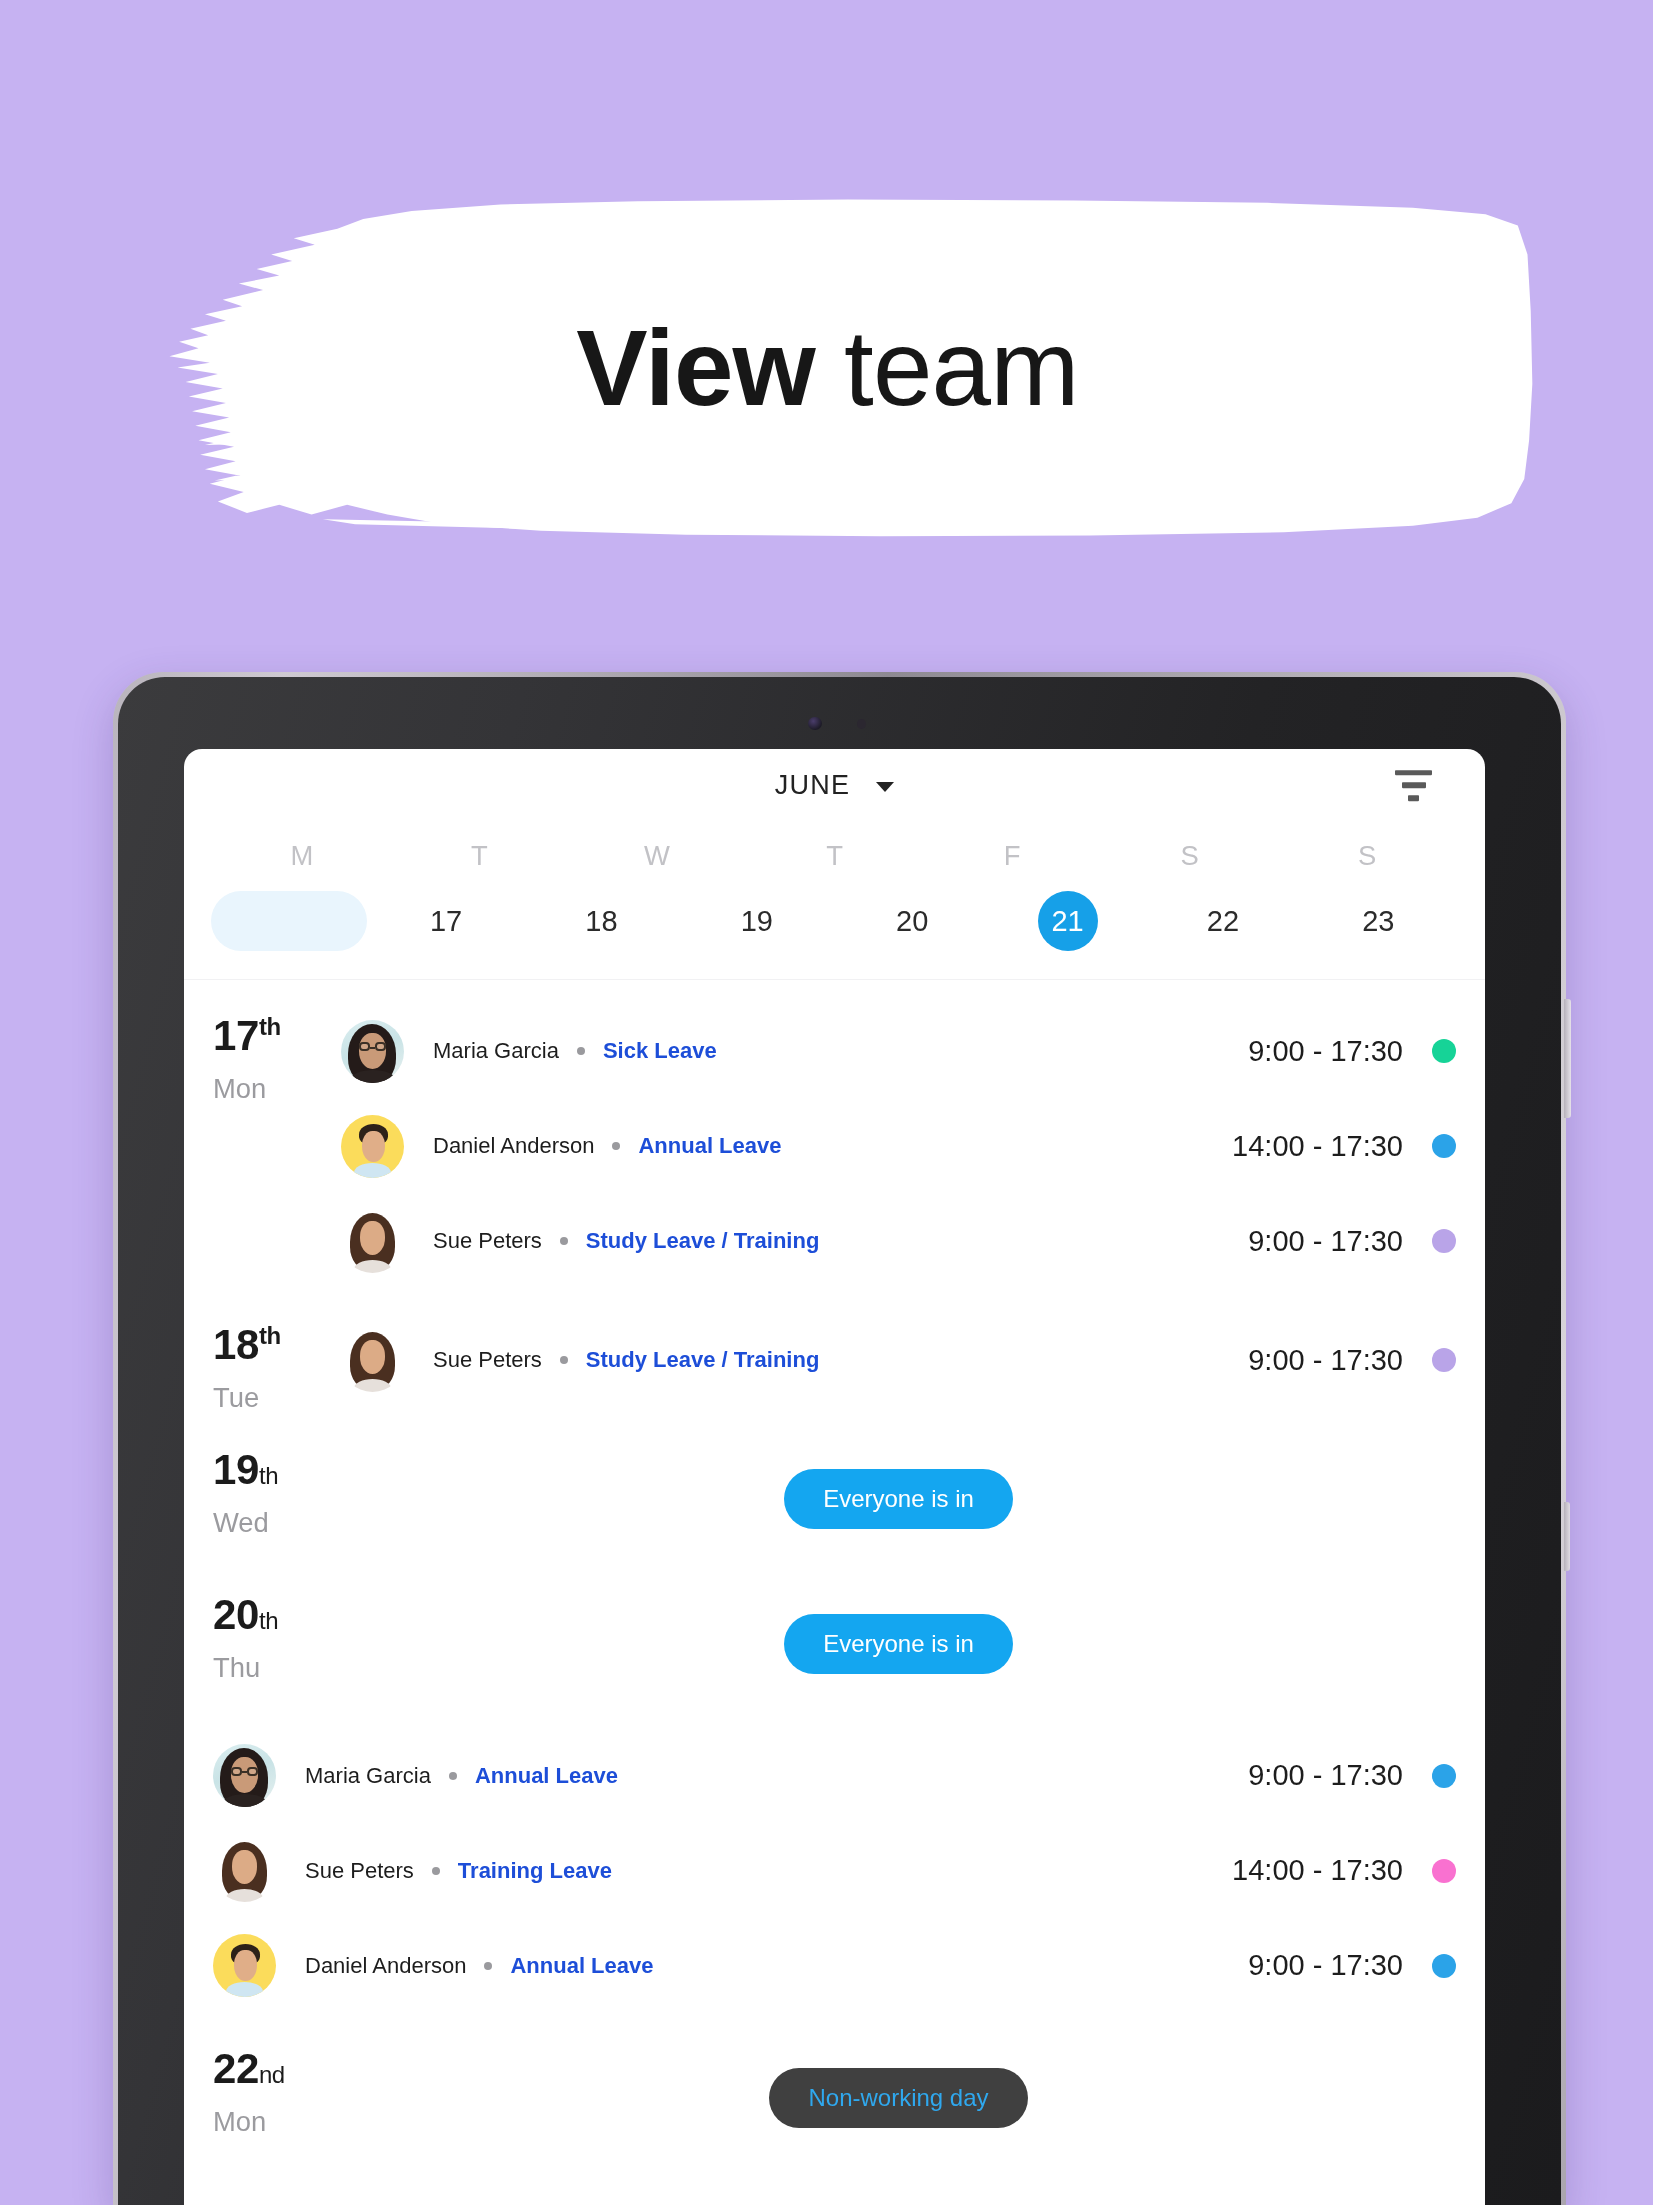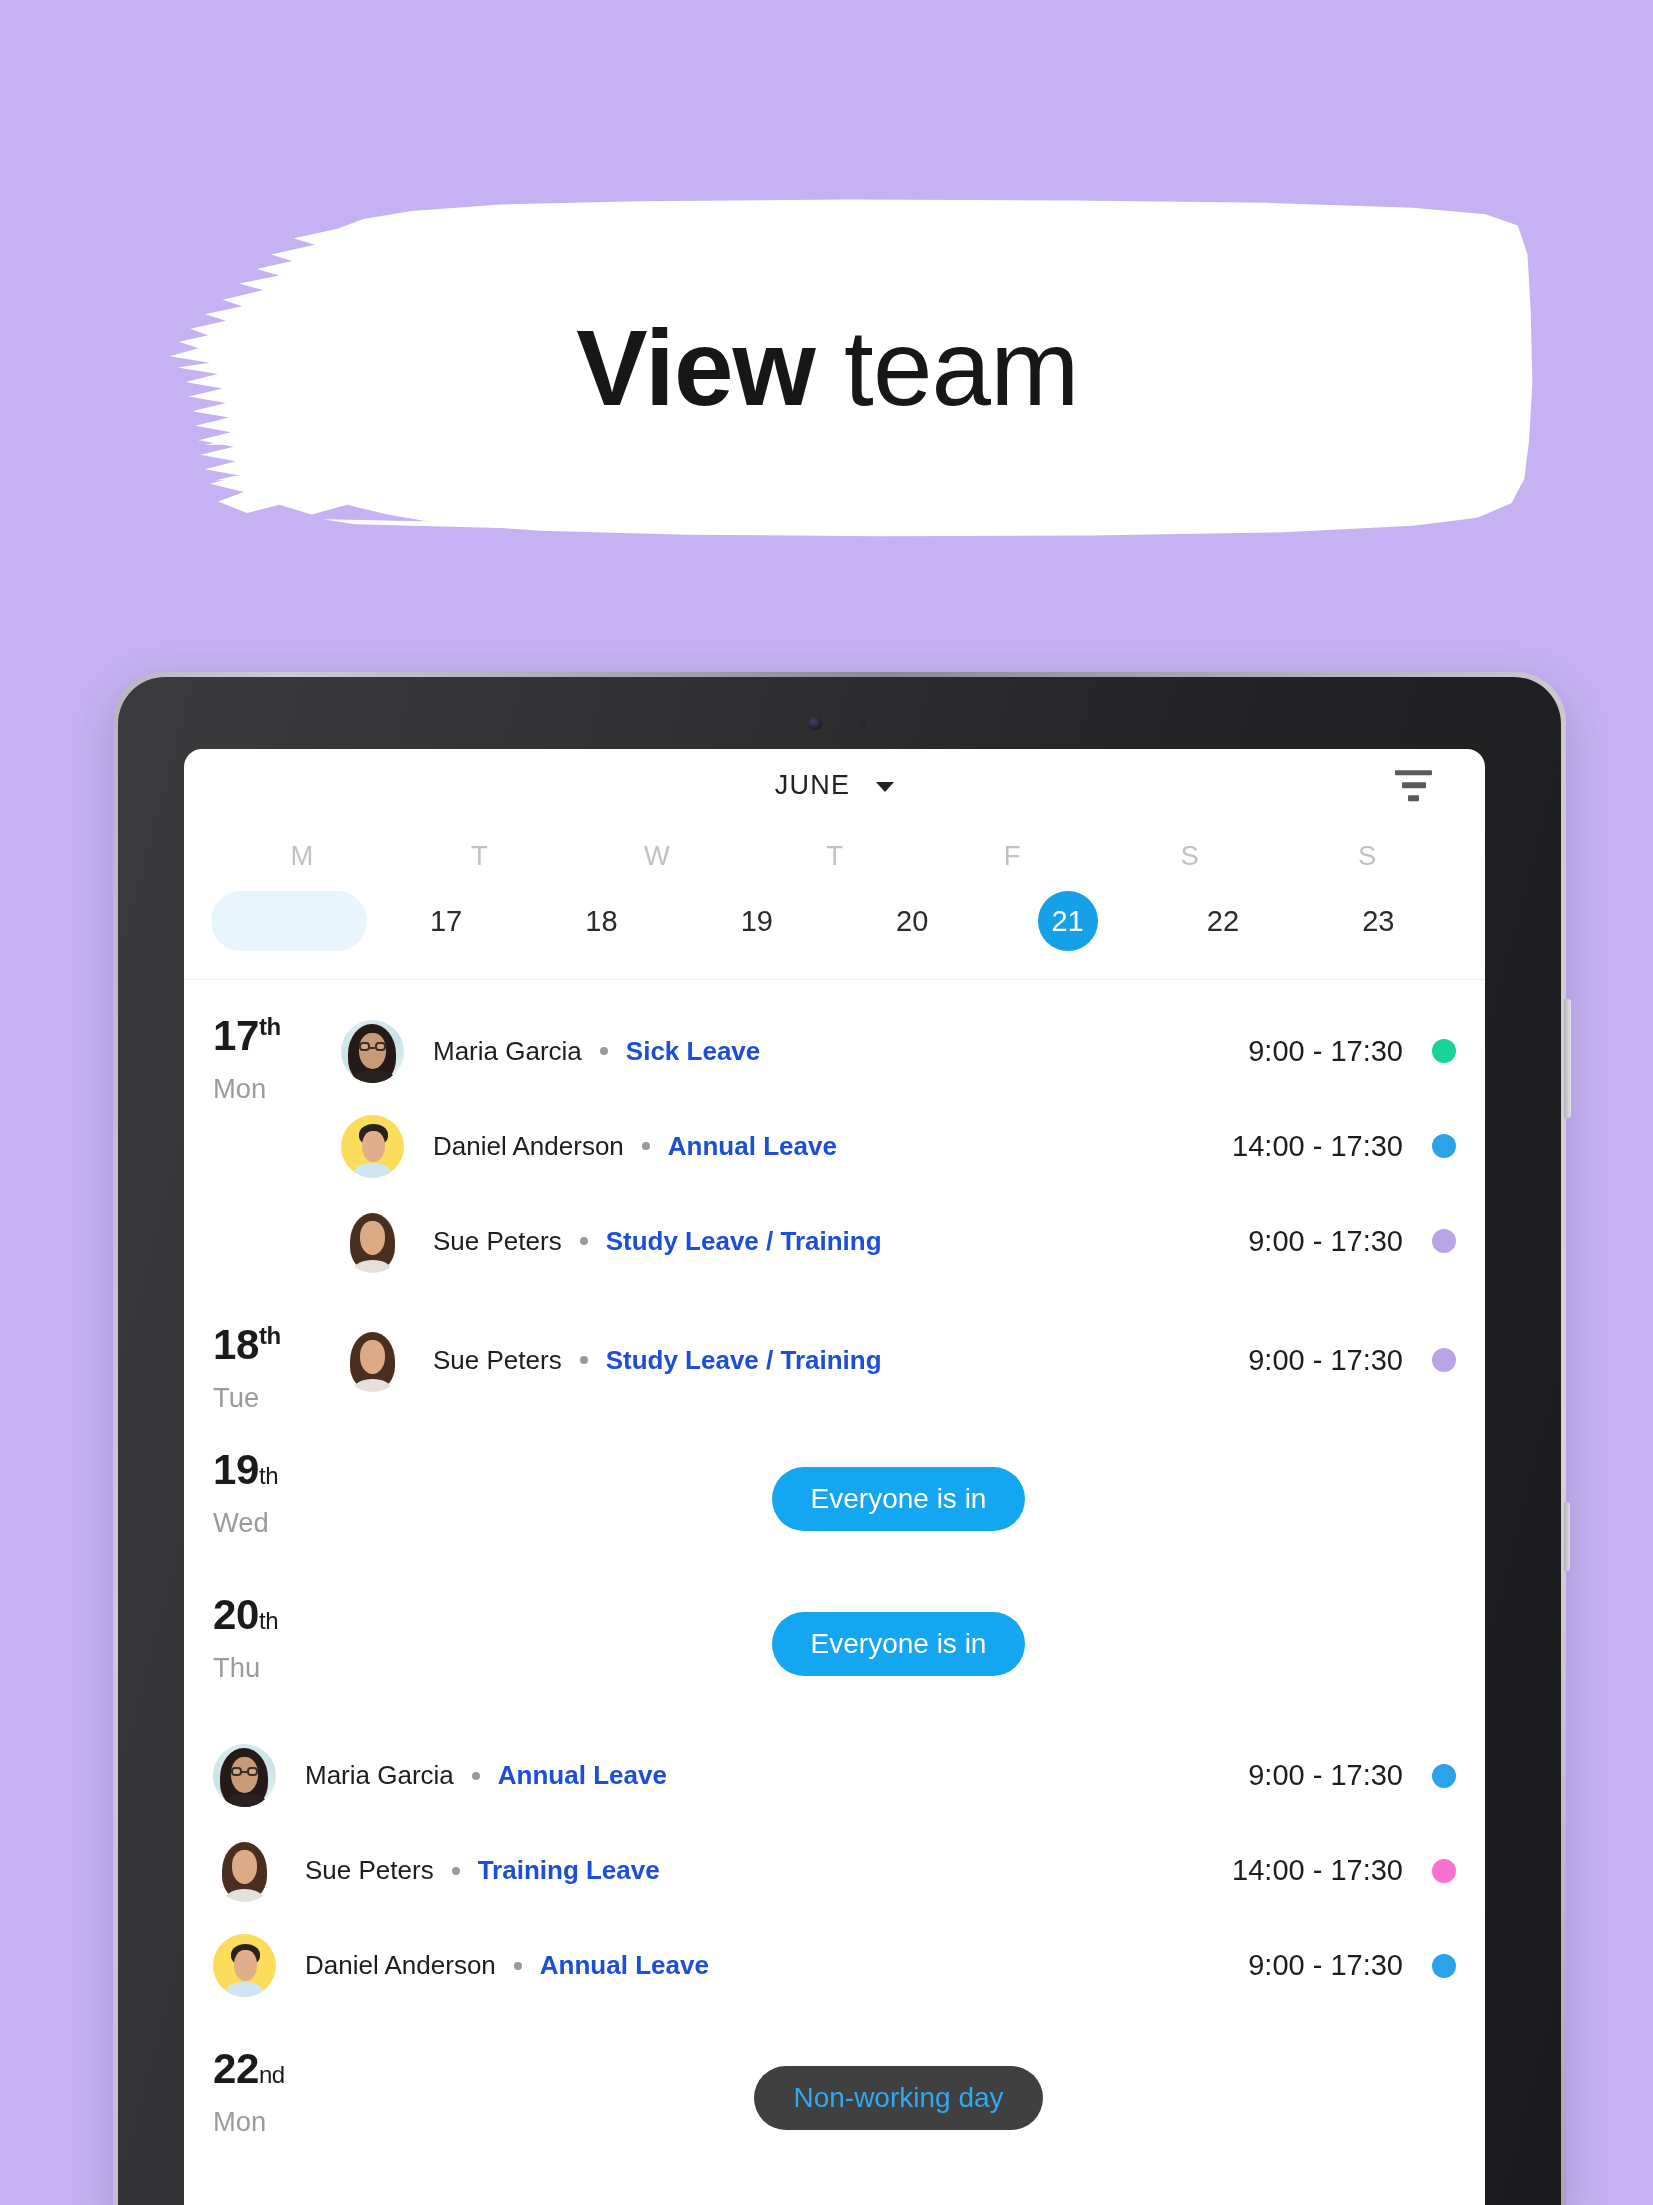--- a/index.html
+++ b/index.html
@@ -123,32 +123,32 @@
   .day-dow { font-size: 27.4px; color: #9b9b9f; margin-top: 16px; font-weight: 400; }
   .day-entries { flex: 1; }
 
   .entry { display: flex; align-items: center; height: 95px; }
   .avatar {
     width: 63px; height: 63px; border-radius: 50%;
     flex: 0 0 63px; position: relative; overflow: hidden;
   }
   .entry-name-wrap {
     flex: 1; display: flex; align-items: center; gap: 18px;
-    margin-left: 29px; font-size: 26px;
+    margin-left: 29px; font-size: 22px;
   }
   .entry-name { color: #1d1d1d; font-weight: 400; white-space: nowrap; }
   .entry-dot { width: 8px; height: 8px; border-radius: 50%; background: #9a9a9e; flex: 0 0 8px; }
   .entry-type { color: #1d4ed8; font-weight: 700; white-space: nowrap; }
   .entry-time { font-size: 29px; color: #1d1d1d; margin-right: 29px; white-space: nowrap; }
   .status-dot { width: 24px; height: 24px; border-radius: 50%; flex: 0 0 24px; }
 
   
   .pill-row { height: 121px; display: flex; align-items: center; justify-content: center; }
   .pill {
-    border-radius: 32px; font-size: 28px; padding: 16px 39px; white-space: nowrap;
+    border-radius: 32px; font-size: 24px; padding: 16px 39px; white-space: nowrap;
   }
   .pill.primary { background: #14A6F0; color: #fff; }
   .pill.muted { background: #404040; color: #2FA8EE; }
 
   
   .av-bg { position: absolute; inset: 0; }
   .av-hair, .av-face, .av-body, .av-glass-l, .av-glass-r, .av-bridge { position: absolute; }
   .av-hair { border-radius: 50% 50% 42% 42%; }
   .av-face { border-radius: 46% 46% 50% 50%; }
   .av-body { border-radius: 50% 50% 0 0; }

